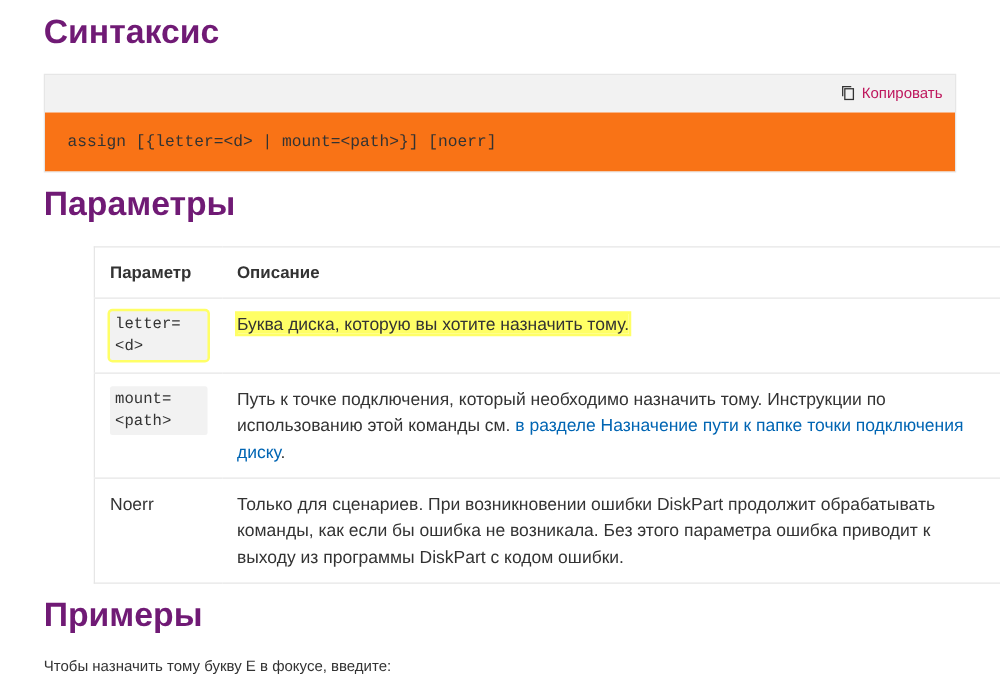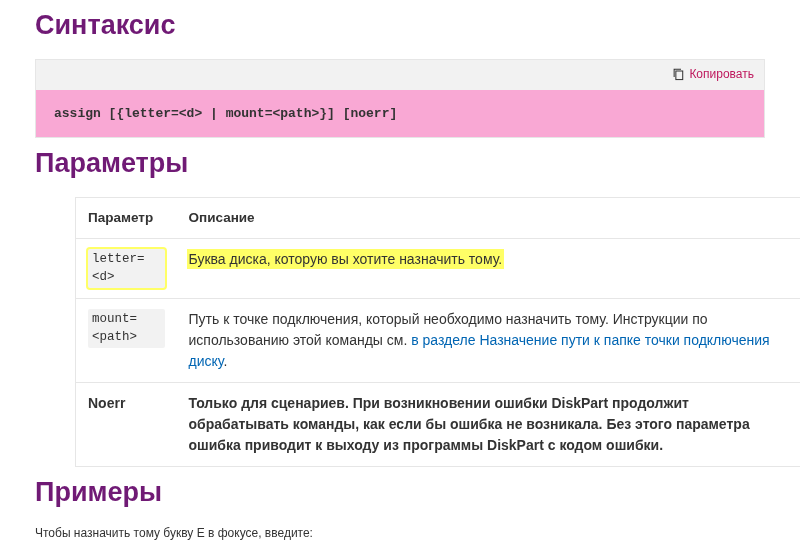--- a/index.html
+++ b/index.html
@@ -37,43 +37,42 @@
     cursor: pointer;
   }
   .copy-btn svg { width: 12px; height: 14px; }
   pre {
     margin: 0;
     padding: 16px 18px;
     font-family: Consolas, "Courier New", monospace;
     font-size: 13px;
     white-space: pre;
     overflow: auto;
-    background: #f9a8d4;
-    font-weight: bold;
+    background: #f97316;
   }
   table.params {
     width: 100%;
     border-collapse: collapse;
     border: 1px solid #e6e6e6;
     margin-top: 4px;
     margin-left: 40px;
   }
   table.params th, table.params td {
     text-align: left;
     vertical-align: top;
     padding: 10px 12px;
     border-bottom: 1px solid #e6e6e6;
     font-size: 14px;
     line-height: 1.5;
   }
   table.params th {
     font-weight: 600;
     font-size: 13.5px;
   }
-  table.params tr:last-child td { border-bottom: none; font-weight: bold; }
+  table.params tr:last-child td { border-bottom: none; }
   code.inline {
     font-family: Consolas, "Courier New", monospace;
     font-size: 12.5px;
     background: #f2f2f2;
     padding: 2px 4px;
     border-radius: 2px;
     display: inline-block;
     line-height: 1.4;
   }
   a.doc-link {

